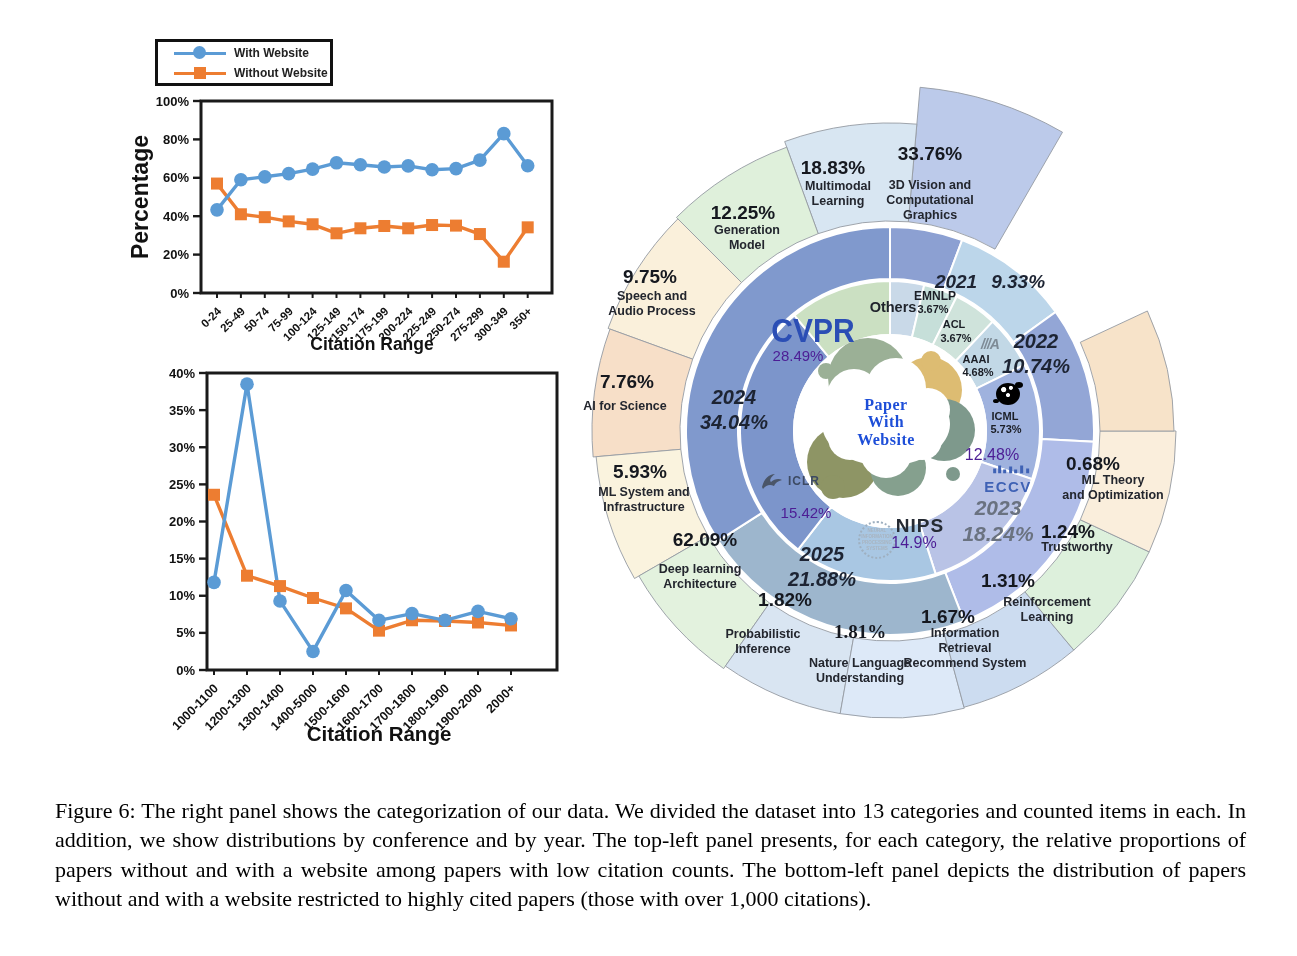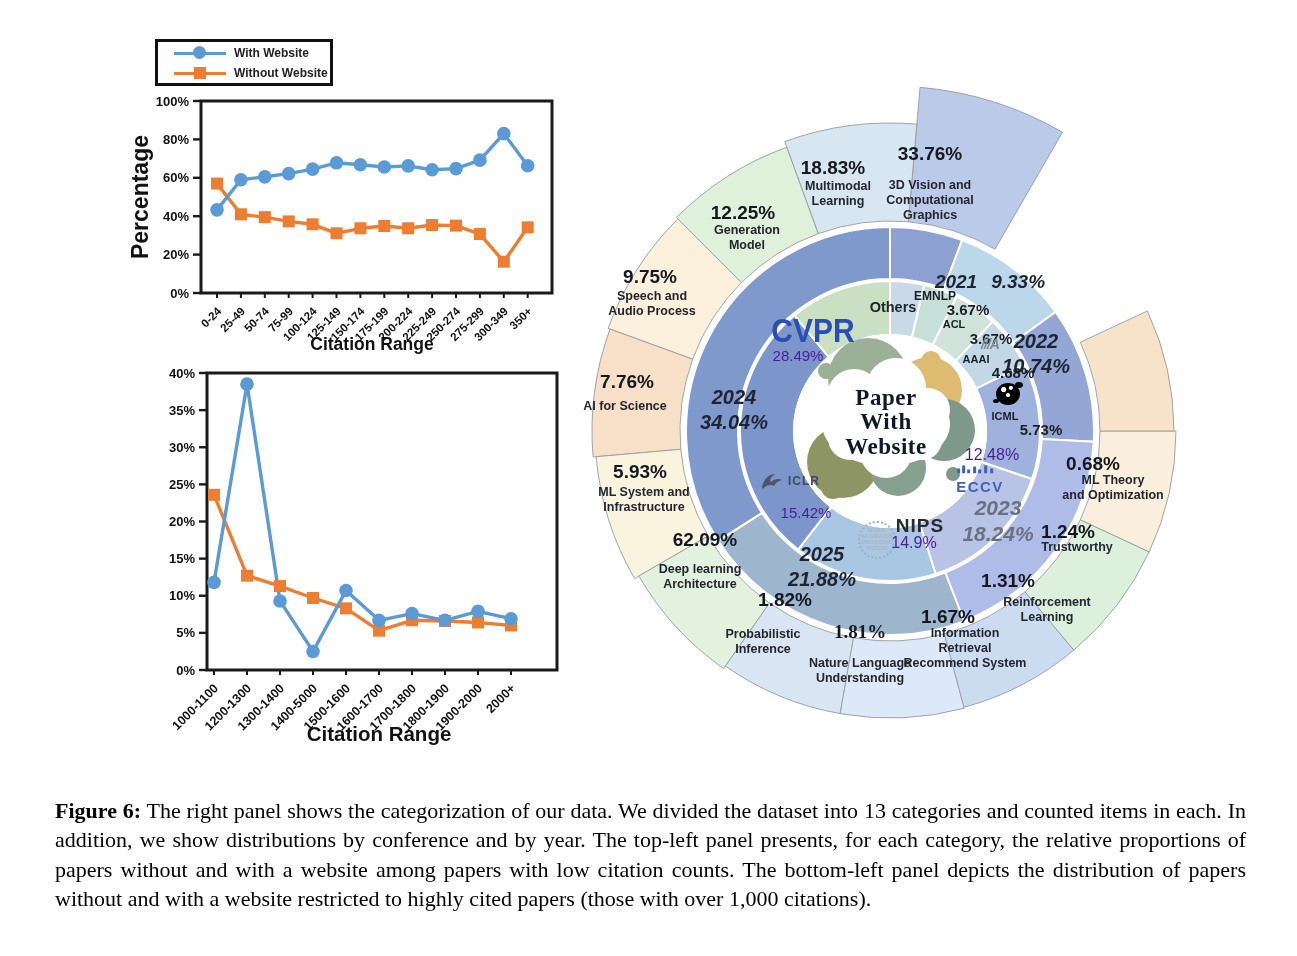--- a/index.html
+++ b/index.html
@@ -16,43 +16,43 @@
   .lg-sq{position:absolute;left:22px;top:2px;width:12px;height:12px;}
   .lg-label{font-size:12px;font-weight:bold;color:#222;margin-left:6px;}
   
   .cpct{font-size:19px;font-weight:800;color:#15181f;white-space:nowrap;}
   .cname{font-size:12.5px;font-weight:600;color:#23262e;white-space:pre-line;line-height:1.2;text-align:center;}
   .yr{font-style:italic;font-weight:800;color:#1d2433;text-align:center;font-size:20px;line-height:1.25;white-space:nowrap;}
   .yr.gray{color:#6a7280;}
   .yr-inline{display:flex;gap:14px;}
   .oy{font-size:16.5px;line-height:1.18;white-space:pre-line;}
   .conf-sm{font-size:11px;font-weight:700;color:#1b1e26;white-space:nowrap;}
-  .conf-pct-sm{font-size:15px;font-weight:700;color:#1b1e26;white-space:nowrap;margin-left:35px;}
+  .conf-pct-sm{font-size:11px;font-weight:700;color:#1b1e26;white-space:nowrap;}
   .conf-pct{font-size:15px;font-weight:400;color:#4c1d95;white-space:nowrap;}
   .cvpr{font-size:30px;font-weight:900;color:#2B4EB5;letter-spacing:0px;transform:translate(-50%,-50%) scaleY(1.12);white-space:nowrap;}
   .iclr{display:flex;align-items:center;gap:4px;font-size:12px;font-weight:900;color:#3d4a63;letter-spacing:1px;white-space:nowrap;}
   .nips{font-size:19px;font-weight:800;color:#252a33;letter-spacing:1px;white-space:nowrap;}
   .nips-circ{width:38px;height:38px;border:2px dotted #9fb0c0;border-radius:50%;box-sizing:border-box;
              display:flex;align-items:center;justify-content:center;font-size:4.5px;color:#a8b4c0;text-align:center;line-height:1.3;font-weight:bold;}
-  .eccv{text-align:left;color:#3F62B5;}
+  .eccv{text-align:right;color:#3F62B5;margin-left:28px;}
   .eccv .txt{font-size:15px;font-weight:900;letter-spacing:1.5px;}
   .icml-blob{width:24px;height:22px;background:#000;border-radius:50%;
              background-image:radial-gradient(circle at 32% 30%,#fff 2.2px,transparent 3px),
                               radial-gradient(circle at 62% 22%,#fff 1.6px,transparent 2.4px),
                               radial-gradient(circle at 50% 55%,#fff 1.6px,transparent 2.4px);
              box-shadow:11px -9px 0 -8px #000,-12px 7px 0 -9px #000;}
   .aaai-icon{font-style:italic;font-weight:900;font-size:14px;color:#7e8b96;letter-spacing:-1px;white-space:nowrap;}
   .others{font-size:14.5px;font-weight:700;color:#20242c;white-space:nowrap;}
-  .center-txt{font-family:"Liberation Serif",serif;font-weight:bold;font-size:23px;color:#0f172a;
+  .center-txt{font-family:"Liberation Serif",serif;font-weight:bold;font-size:16px;color:#1d4ed8;
               text-align:center;line-height:1.02;letter-spacing:0.5px;}
   .center-txt div{margin:1px 0;}
   
   .caption{position:absolute;left:55px;top:774px;width:1191px;font-family:"Liberation Serif",serif;
            font-size:22px;line-height:1.33;color:#000;text-align:justify;}
-  .caption .cap-b{font-weight:bold;}
+  .caption .cap-b{font-weight:normal;}
 </style>
 </head>
 <body>
 
 <div class="page">
 
   <svg id="fig-svg" width="1297" height="956" style="position:absolute;left:0;top:0;">
       <g>
         <rect x="201" y="101" width="351" height="192" fill="#fff" stroke="#1a1a1a" stroke-width="3"></rect>
         <line x1="193" y1="293" x2="201" y2="293" stroke="#1a1a1a" stroke-width="2.4"></line>

